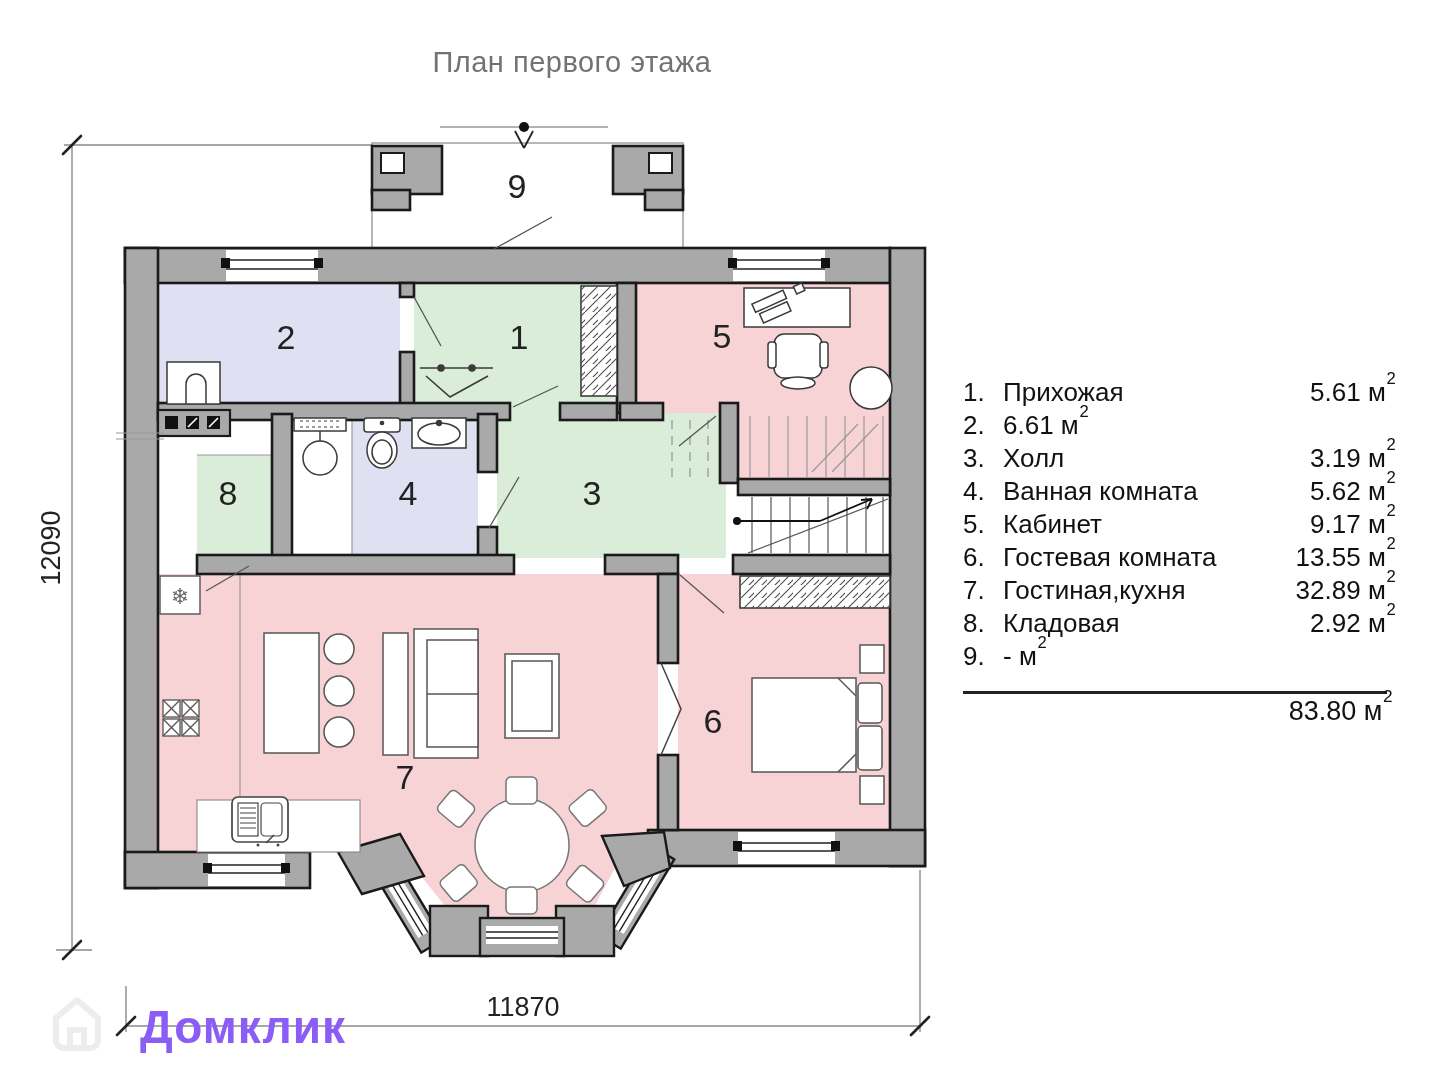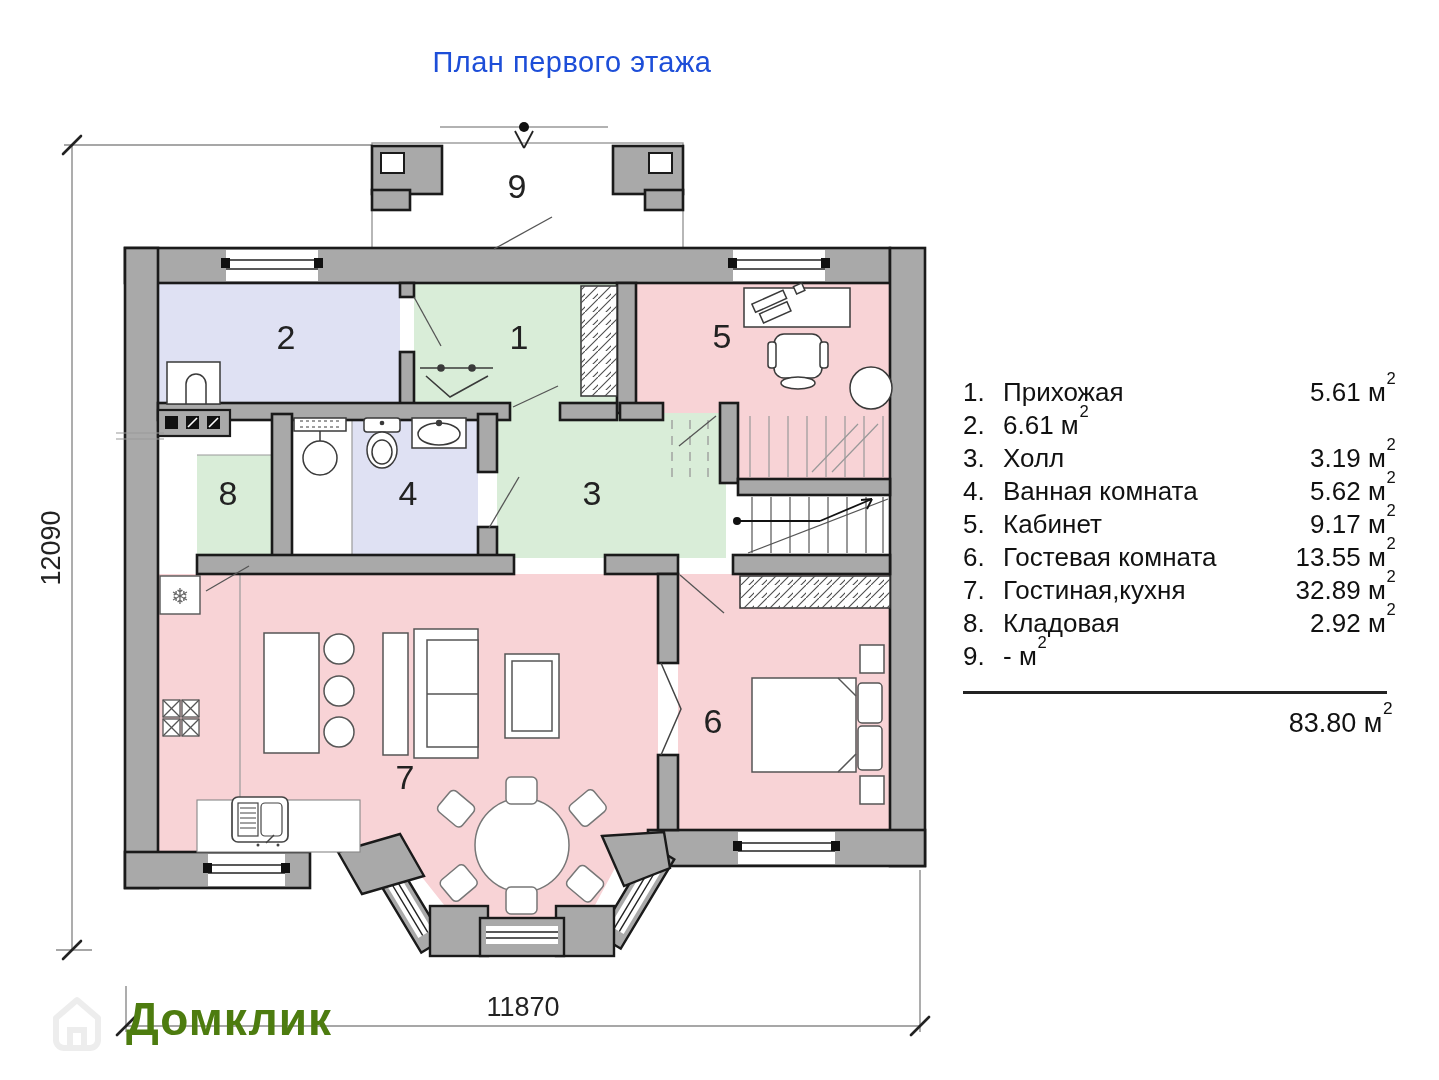--- a/index.html
+++ b/index.html
@@ -3,35 +3,35 @@
 <meta charset="utf-8">
 <style>
   html,body{margin:0;padding:0;}
   body{
     width:1439px;height:1080px;position:relative;background:#ffffff;
     font-family:"Liberation Sans", sans-serif;color:#1c1c1c;overflow:hidden;
   }
   #plan-svg{position:absolute;left:0;top:0;}
   .page-title{
     position:absolute;left:372px;top:46px;width:400px;text-align:center;
-    font-size:29px;color:#1d4ed8;letter-spacing:0.5px;
+    font-size:29px;color:#737373;letter-spacing:0.5px;
   }
   .legend{
     position:absolute;left:963px;top:376px;width:432px;font-size:26px;color:#111;
   }
   .legend-row{display:flex;align-items:baseline;height:33px;}
   .legend-num{width:40px;flex:0 0 40px;}
   .legend-name{flex:1 1 auto;white-space:nowrap;}
   .legend-area{text-align:left;white-space:nowrap;}
   .legend sup{font-size:64%;position:relative;top:-0.45em;left:0.04em;}
   .legend-rule{height:0;border-top:3px solid #222;margin-top:18px;width:424px;}
-  .legend-total{margin-top:12px;font-size:27px;text-align:right;padding-right:3px;}
+  .legend-total{font-size:27px;text-align:right;padding-right:3px;}
   .watermark{
-    position:absolute;left:46px;top:992px;display:flex;align-items:flex-start;gap:18px;
-    color:#4d7c0f;font-size:46px;font-weight:bold;letter-spacing:1px;user-select:none;
+    position:absolute;left:46px;top:992px;display:flex;align-items:flex-end;gap:32px;
+    color:#8b5cf6;font-size:46px;font-weight:bold;letter-spacing:1px;user-select:none;
   }
   .room-label{font-size:34px;fill:#222;}
   .dim-label{font-size:27px;fill:#222;}
 </style>
 </head>
 <body>
 
 <svg id="plan-svg" width="1439" height="1080" viewBox="0 0 1439 1080">
   <defs>
     <pattern id="hatch" width="13" height="13" patternUnits="userSpaceOnUse">

